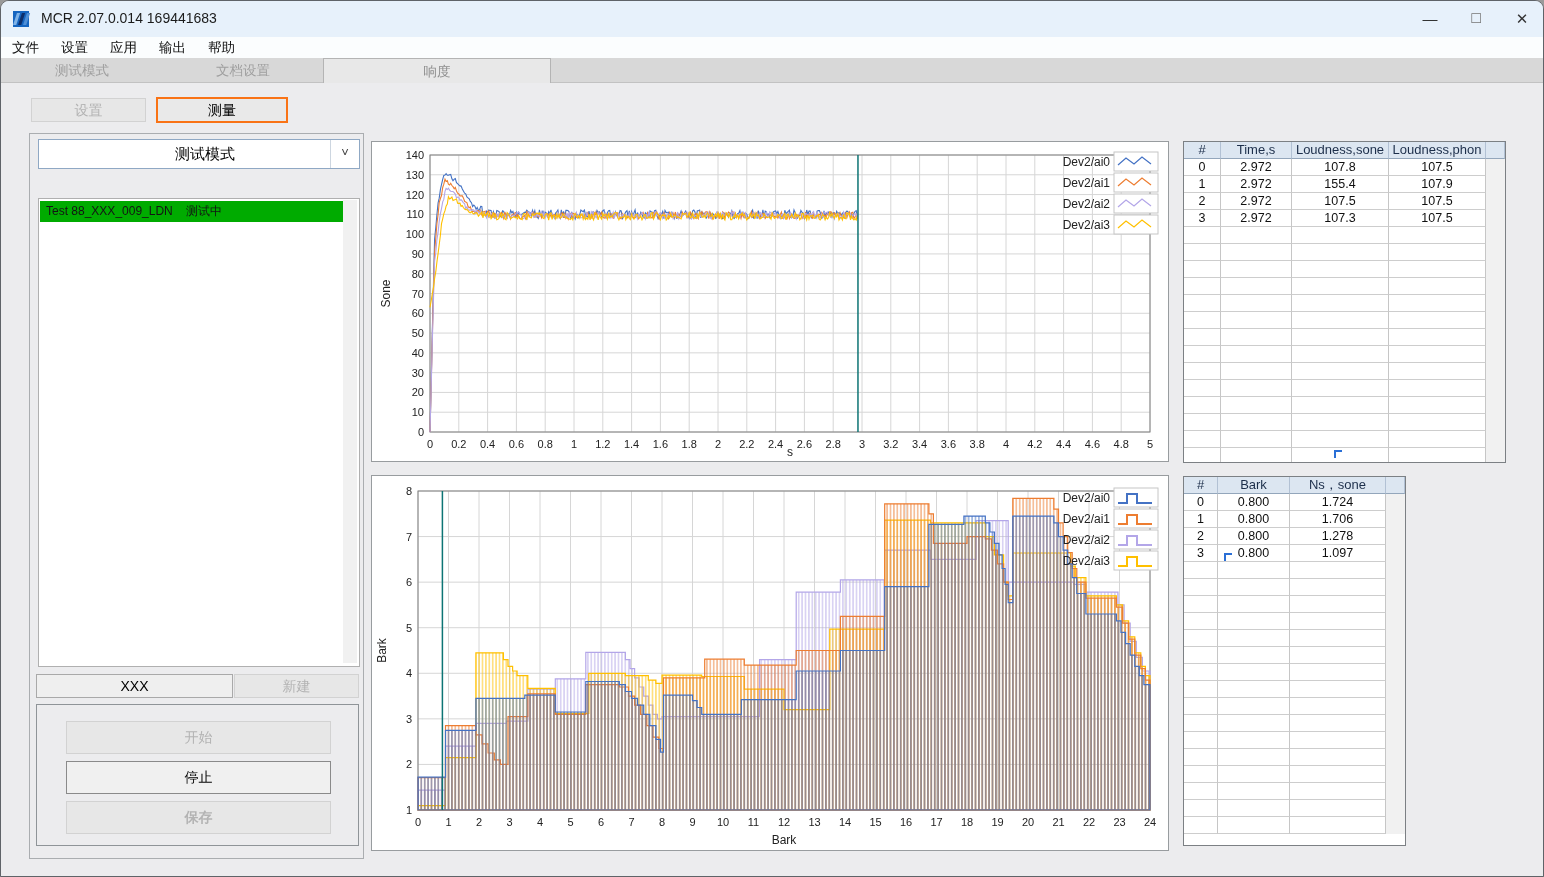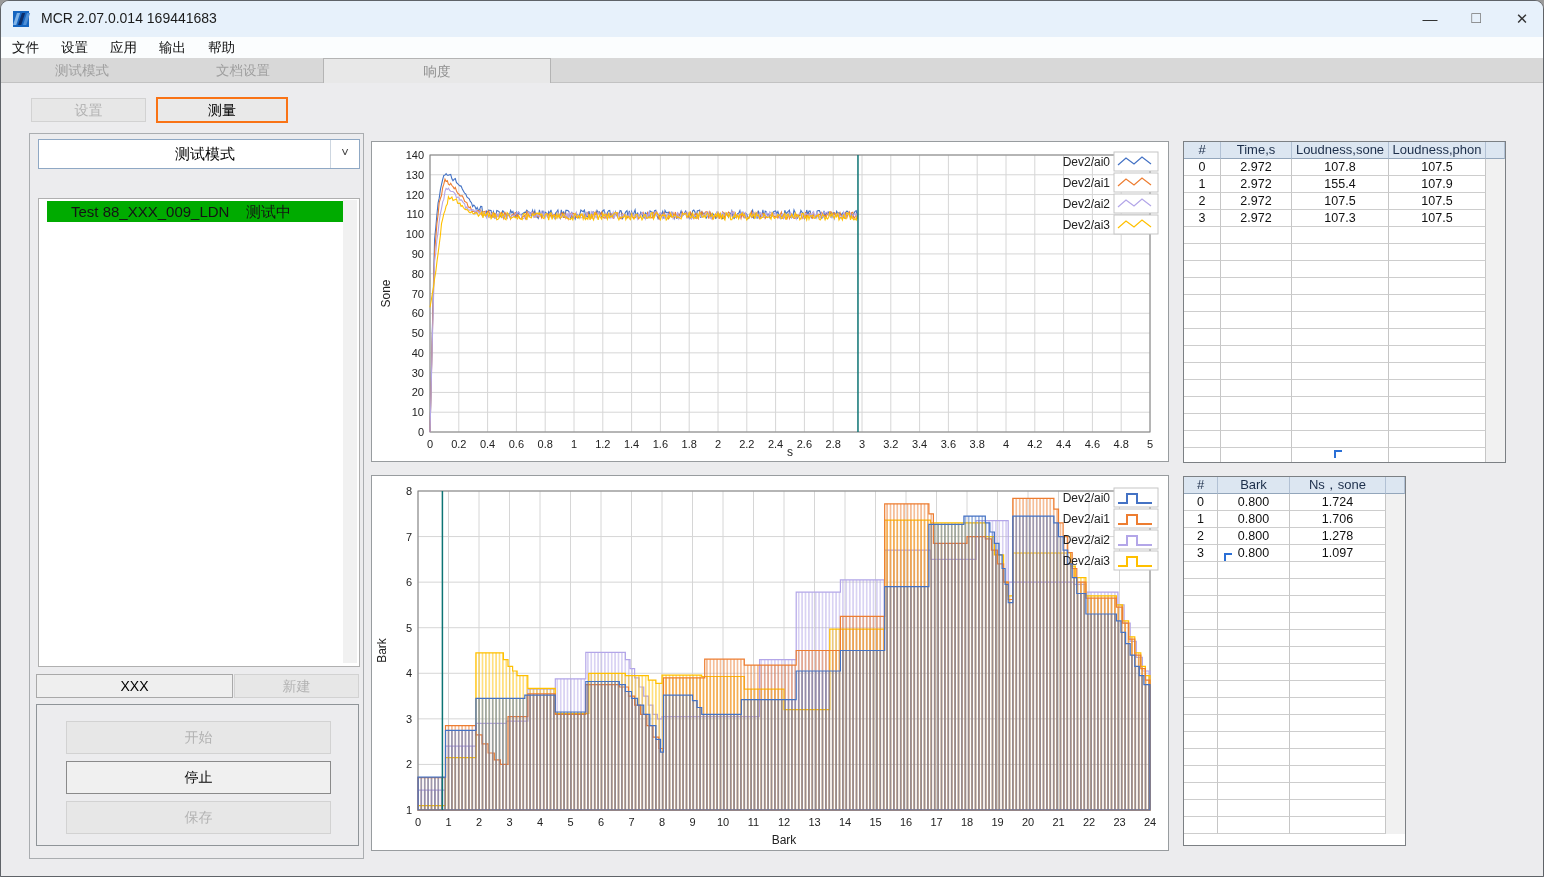--- a/index.html
+++ b/index.html
@@ -24,27 +24,27 @@
   #btn-measure{border:2px solid #f97316;line-height:22px;}
   #btn-settings{line-height:22px;}
   
   #left-group{left:28px;top:132px;width:335px;height:726px;border:1px solid #aaadb0;box-sizing:border-box;}
   #mode-select{left:37px;top:138px;width:322px;height:30px;background:#fff;border:1px solid #8fa8c4;box-sizing:border-box;}
   #mode-select .val{position:absolute;left:0;top:0;width:284px;height:28px;text-align:center;line-height:28px;font-size:15px;color:#000;margin-left:24px;}
   #mode-chevron{position:absolute;right:0;top:0;width:28px;height:28px;border-left:1px solid #cdd6e0;text-align:center;line-height:26px;color:#444;font-size:13px;}
   #list-header{left:37px;top:175px;width:322px;height:22px;background:#cfe0f2;font-size:13.5px;color:#000;line-height:22px;padding-left:5px;box-sizing:border-box;}
   #file-list{left:37px;top:197px;width:322px;height:469px;background:#fff;border:1px solid #b0b0b0;box-sizing:border-box;}
   #list-scroll{position:absolute;right:2px;top:1px;width:14px;height:463px;background:#f1f1f1;}
-  .list-item{position:absolute;left:8px;top:2px;width:303px;height:21px;line-height:21px;font-size:15px;color:#141414;padding-left:24px;box-sizing:border-box;white-space:pre;}
+  .list-item{position:absolute;left:1px;top:2px;width:303px;height:21px;line-height:21px;font-size:12px;color:#141414;padding-left:6px;box-sizing:border-box;white-space:pre;}
   #btn-xxx{left:35px;top:673px;width:197px;height:24px;line-height:22px;background:#efefef;border:1px solid #a9a9a9;}
   #btn-new{left:233px;top:673px;width:125px;height:24px;line-height:22px;}
   #ctrl-box{left:35px;top:703px;width:323px;height:142px;border:1px solid #8f9498;box-sizing:border-box;}
   #btn-start{left:65px;top:720px;width:265px;height:33px;line-height:30px;}
   #btn-stop{left:65px;top:760px;width:265px;height:33px;line-height:30px;background:#f0f0f0;border:1px solid #8a8a8a;}
-  #btn-save{left:65px;top:800px;width:265px;height:33px;line-height:30px;}
+  #btn-save{left:65px;top:800px;width:265px;height:33px;line-height:30px;font-weight:bold;}
   
   .chart-panel{background:#fff;border:1px solid #989c9f;box-sizing:border-box;}
   #chart-top{left:370px;top:140px;width:798px;height:321px;}
   #chart-bottom{left:370px;top:474px;width:798px;height:376px;}
   
   .table-panel{background:#fff;border:1px solid #7c8084;box-sizing:border-box;overflow:hidden;}
   #table-loudness{left:1182px;top:140px;width:323px;height:322px;}
   #table-ns{left:1182px;top:475px;width:223px;height:370px;}
   .t-row{display:flex;height:17px;}
   .t-cell{box-sizing:border-box;border-right:1px solid #c6c6c6;border-bottom:1px solid #cdcdcd;

